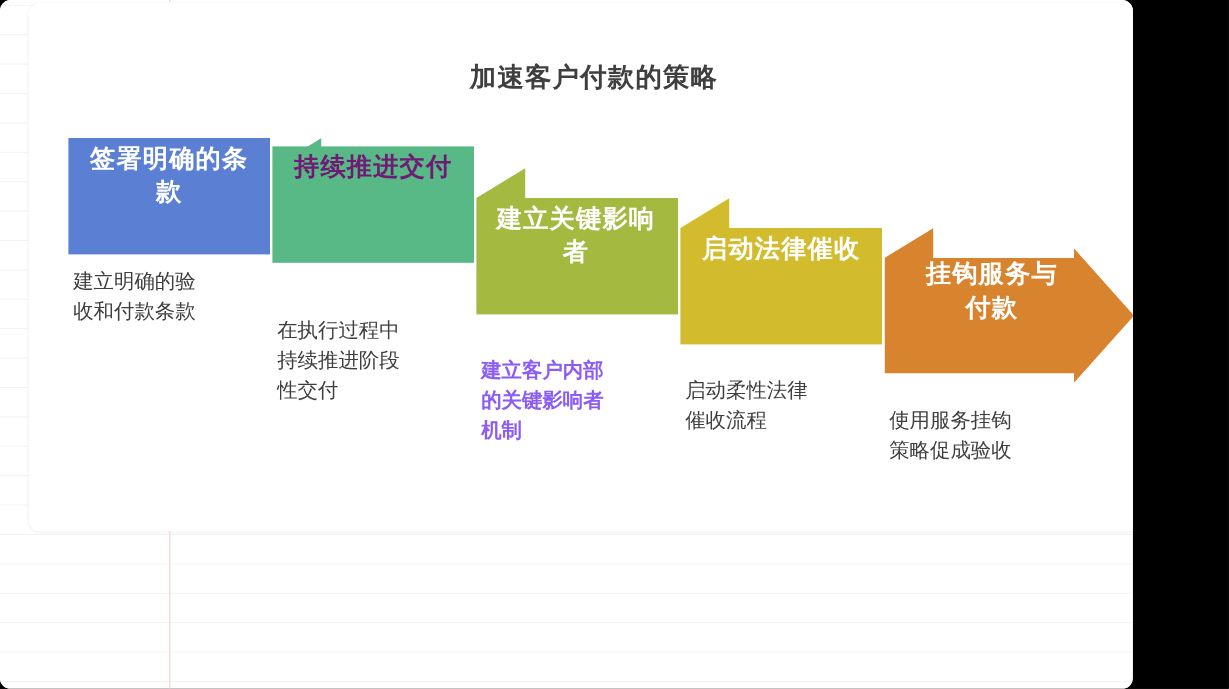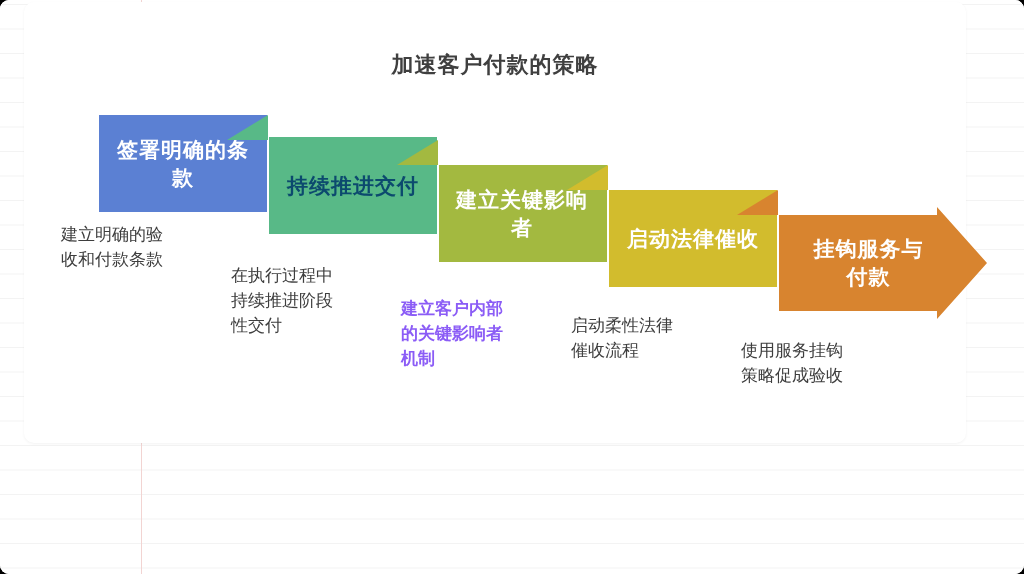--- a/index.html
+++ b/index.html
@@ -3,21 +3,21 @@
 <meta charset="utf-8">
 <style>
   html, body {
     margin: 0; padding: 0;
     width: 1024px; height: 574px;
     background: #000;
     font-family: "Liberation Sans", "DejaVu Sans", sans-serif;
   }
   #frame {
     position: relative;
-    width: 1024px; height: 574px;
+    width: 944px; height: 574px;
     border-radius: 9px;
     overflow: hidden;
     background: #fff;
   }
   #paper {
     position: absolute; inset: 0;
     background-color: #fff;
     background-image: linear-gradient(to bottom, var(--rule-line, #F3F3F3) 0px, var(--rule-line, #F3F3F3) 1px, transparent 1px);
     background-size: 100% 24.5px;
     background-position: 0 4px;
@@ -37,30 +37,28 @@
     position: absolute;
     text-align: center;
     font-size: 22px;
     font-weight: bold;
     letter-spacing: 1px;
     line-height: 26px;
   }
   .step-box {
     position: absolute;
     display: flex;
-    align-items: center;
     justify-content: center;
     text-align: center;
     box-sizing: border-box;
     padding: 4px 14px;
     font-size: 21px;
     font-weight: bold;
     letter-spacing: 1px;
     line-height: 28px;
-    margin-left: 42px;
   }
   .step-box.arrow {
     padding: 8px 58px 8px 29px;
   }
   .step-fold {
     position: absolute;
     clip-path: polygon(0 100%, 100% 0, 100% 100%);
   }
   .step-desc {
     position: absolute;
@@ -84,21 +82,21 @@
   <div class="step">
 
     <div class="step-box" style="left: 57px; top: 115px; width: 168px; height: 97px; background: rgb(91, 128, 211); color: rgb(255, 255, 255);">
       <span>签署明确的条款</span>
     </div>
     <div class="step-desc" style="left: 61px; top: 222px; width: 110px; color: rgb(62, 62, 62);">建立明确的验收和付款条款</div>
   </div>
 
   <div class="step">
     <div class="step-fold" style="left: 227px; top: 115px; width: 41px; height: 25px; background: rgb(88, 185, 135);"></div>
-    <div class="step-box" style="left: 227px; top: 137px; width: 168px; height: 97px; background: rgb(88, 185, 135); color: #0c4a6e;">
+    <div class="step-box" style="left: 227px; top: 122px; width: 168px; height: 97px; background: rgb(88, 185, 135); color: #701a75;">
       <span>持续推进交付</span>
     </div>
     <div class="step-desc" style="left: 231px; top: 263px; width: 110px; color: rgb(62, 62, 62);">在执行过程中持续推进阶段性交付</div>
   </div>
 
   <div class="step">
     <div class="step-fold" style="left: 397px; top: 140px; width: 41px; height: 25px; background: rgb(163, 185, 64);"></div>
     <div class="step-box" style="left: 397px; top: 165px; width: 168px; height: 97px; background: rgb(163, 185, 64); color: rgb(255, 255, 255); padding-left: 12px;">
       <span>建立关键影响者</span>
     </div>

